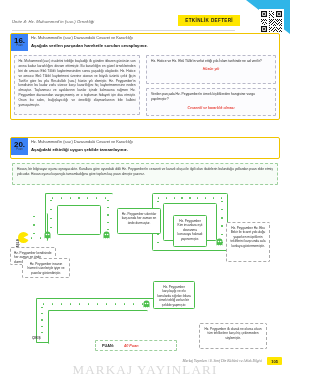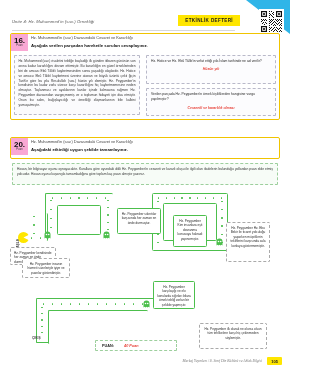--- a/index.html
+++ b/index.html
@@ -55,21 +55,21 @@
     position: absolute; left: 12px; top: 30px;
     width: 223px; height: 1px; background: #d8d8d8;
   }
 
   
   .qblock { position: absolute; }
 
   .qnum {
     position: absolute; left: 0; top: 0;
     width: 17px; height: 17px;
-    background: #f9a8d4;
+    background: #3b82f6;
     display: flex; flex-direction: column;
     align-items: center; justify-content: center;
     line-height: 1;
   }
   .qnum .n { font-size: 8px; font-weight: bold; color: #111; }
   .qnum .p { font-size: 2.6px; color: #333; margin-top: .5px; letter-spacing:.1px;}
 
   .qhead {
     position: absolute; left: 20px; top: 1px;
     font-size: 3.9px; color: #444; white-space: nowrap;
@@ -535,14 +535,15 @@
     <div class="mbox dashed" style="left:199px; top:323px; width:68px; height:26px;">Hz. Peygamber ilk olarak ne olursa olsun tüm tehlikelere karşı hiç çekinmeden söylemiştir.</div>
   </div>
 
   <div class="puanbox" style="left:95px; top:340px; width:82px; height:11px;">
     <span class="lbl">PUAN:</span>
     <span class="val">40 Puan</span>
   </div>
 
   <div class="footline">Markaj Yayınları / 8. Sınıf Din Kültürü ve Ahlak Bilgisi</div>
   <div class="pagenum">105</div>
+  <div class="watermark">MARKAJ YAYINLARI</div>
 
 </div>
 
 </body></html>

